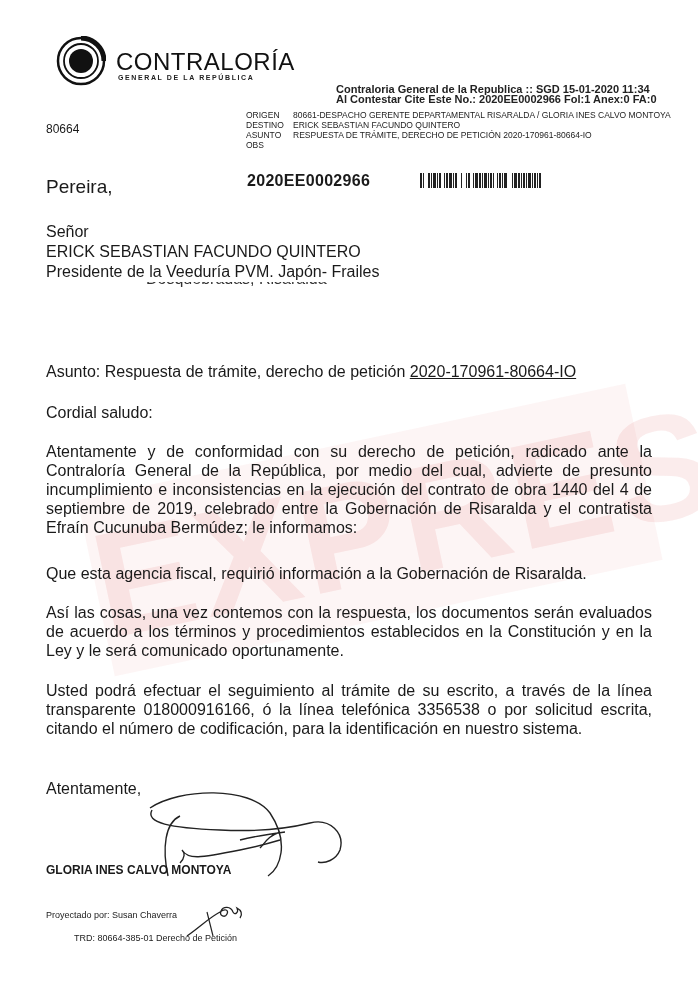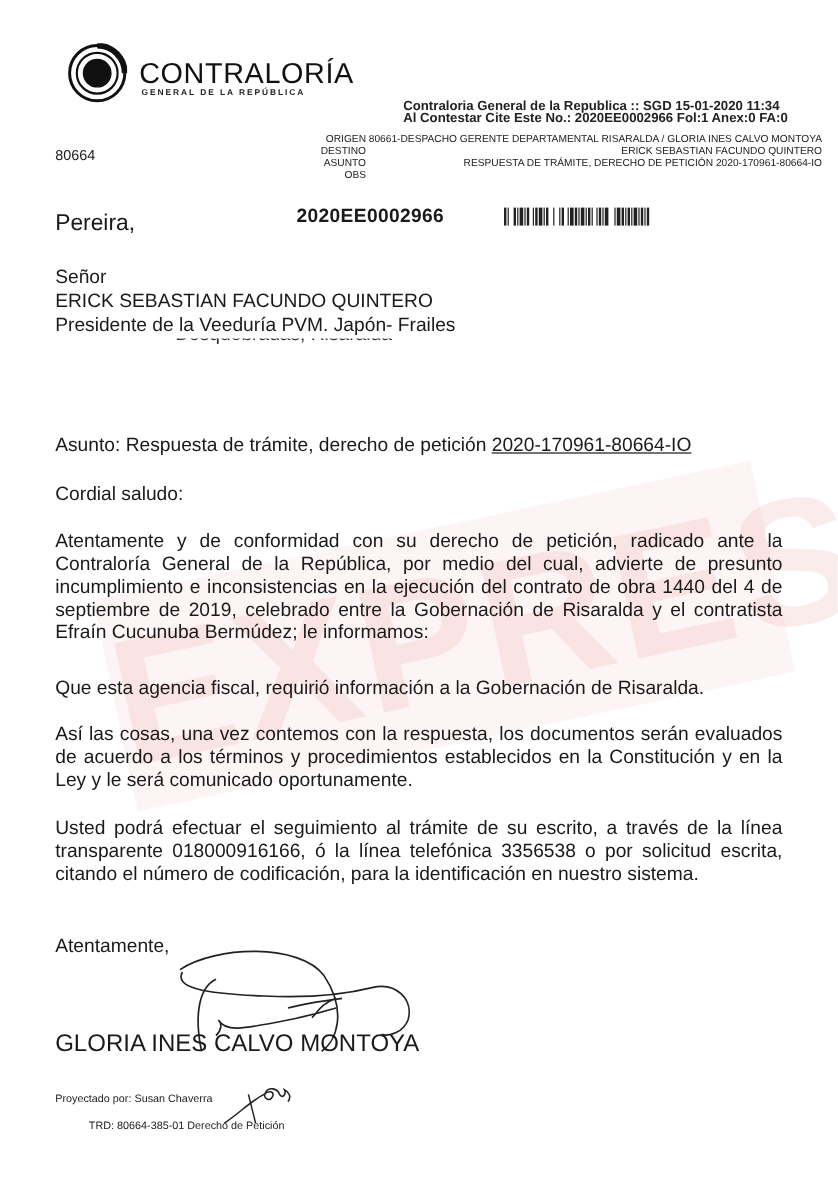--- a/index.html
+++ b/index.html
@@ -10,21 +10,21 @@
     .abs { position: absolute; }
 
     
     .logo { left: 56px; top: 36px; width: 220px; height: 50px; text-align: right; }
     .logo-mark { position: absolute; left: 0; top: 0; width: 50px; height: 50px; }
     .logo-title { position: absolute; left: 60px; top: 12px; font-size: 24px; letter-spacing: 0.5px; color: #111; }
     .logo-sub { position: absolute; left: 62px; top: 38px; font-size: 7px; letter-spacing: 1.6px; color: #222; font-weight: bold; }
 
     
     .rad-head { left: 336px; top: 84px; font-size: 11px; font-weight: bold; line-height: 10px; color: #222; }
-    .rad-table { left: 258px; top: 110px; font-size: 8.5px; line-height: 10px; color: #222; text-align: right; }
+    .rad-table { left: 246px; top: 110px; font-size: 8.5px; line-height: 10px; color: #222; }
     .rad-row { display: flex; }
     .rad-key { width: 47px; font-weight: normal; }
     .rad-val { width: 380px; }
 
     .ref-num { left: 46px; top: 122px; font-size: 12px; }
     .city { left: 46px; top: 176px; font-size: 19px; }
     .cite-big { left: 247px; top: 172px; font-size: 16px; font-weight: bold; letter-spacing: 0.3px; }
     .barcode { left: 420px; top: 173px; width: 205px; height: 15px; display: flex; align-items: stretch; gap: 1px; }
     .barcode span { display: block; background: #222; }
 
@@ -42,21 +42,21 @@
       left: 90px; top: 440px; width: 560px; height: 180px;
       transform: rotate(-12deg); transform-origin: center;
       color: rgba(220, 70, 70, 0.10); font-size: 150px; font-weight: bold;
       letter-spacing: 4px; line-height: 180px; text-align: center;
       font-family: "Liberation Sans", sans-serif;
       background: rgba(230, 110, 110, 0.07);
     }
 
     .closing { left: 46px; top: 780px; font-size: 16px; }
     .signature { left: 140px; top: 788px; width: 240px; height: 90px; }
-    .signer { left: 46px; top: 860px; font-size: 20px; line-height: 20px; }
+    .signer { left: 46px; top: 860px; font-size: 12px; line-height: 20px; font-weight: bold; }
     .footer1 { left: 46px; top: 910px; font-size: 9px; color: #222; }
     .footer2 { left: 46px; top: 933px; font-size: 9px; color: #222; margin-left: 28px; }
     .initials { left: 185px; top: 902px; width: 60px; height: 36px; }
   </style>
 </head>
 <body>
 
 <div class="abs watermark">EXPRESO</div>
 
 <div class="abs logo">

